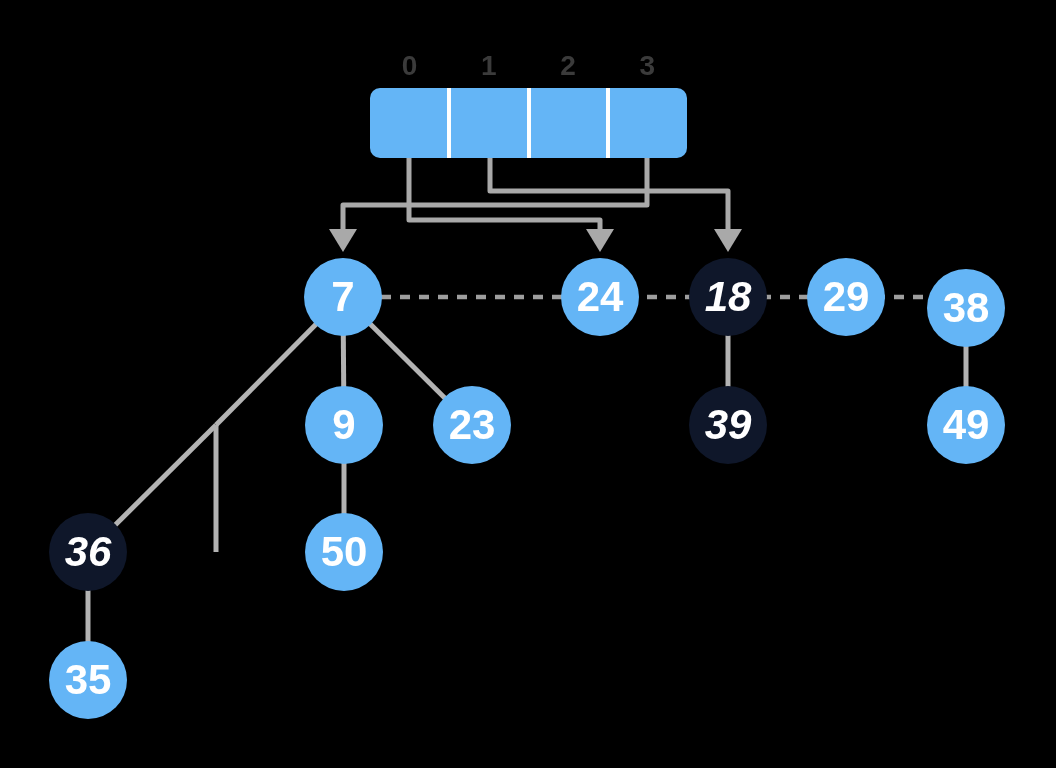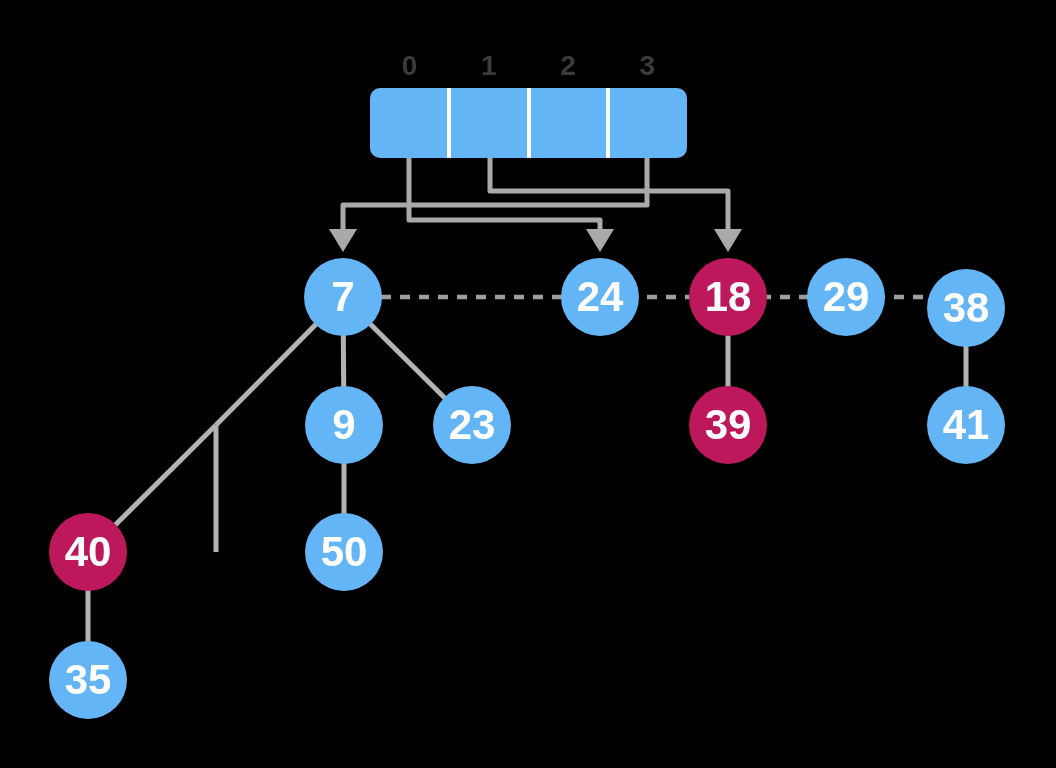--- a/index.html
+++ b/index.html
@@ -9,21 +9,21 @@
   .wires{position:absolute;left:0;top:0;}
   
   .idx-row{position:absolute;left:370px;top:50px;width:317px;display:flex;}
   .idx-row span{flex:1;text-align:center;font-size:28px;font-weight:bold;color:#3b3b3b;}
   .arr-box{position:absolute;left:370px;top:88px;width:317px;height:70px;background:#64b5f6;
            border-radius:10px;overflow:hidden;}
   .arr-sep{position:absolute;top:0;width:4px;height:70px;background:#ffffff;}
   
   .node{position:absolute;width:78px;height:78px;border-radius:50%;background:#64b5f6;
         display:flex;align-items:center;justify-content:center;}
-  .node.marked{background:#be185d;}
+  .node.marked{background:#0f172a;font-style:italic;}
   .node .nv{color:#fff;font-size:42px;font-weight:bold;line-height:1;}
 </style>
 </head>
 <body>
 
 <div class="stage">
 
   <svg class="wires" width="1056" height="768">
 
     <line x1="343" y1="297" x2="966" y2="297" stroke="#9e9e9e" stroke-width="4.5" stroke-dasharray="10 9"></line>
@@ -83,25 +83,25 @@
   <div class="node" style="left:305px;top:386px">
     <span class="nv">9</span>
     </div>
   <div class="node" style="left:433px;top:386px">
     <span class="nv">23</span>
     </div>
   <div class="node marked" style="left:689px;top:386px">
     <span class="nv">39</span>
     </div>
   <div class="node" style="left:927px;top:386px">
-    <span class="nv">41</span>
+    <span class="nv">49</span>
     </div>
 
   <div class="node marked" style="left:49px;top:513px">
-    <span class="nv">40</span>
+    <span class="nv">36</span>
     </div>
   <div class="node" style="left:305px;top:513px">
     <span class="nv">50</span>
     </div>
 
   <div class="node" style="left:49px;top:641px">
     <span class="nv">35</span>
     </div>
 
 </div>

